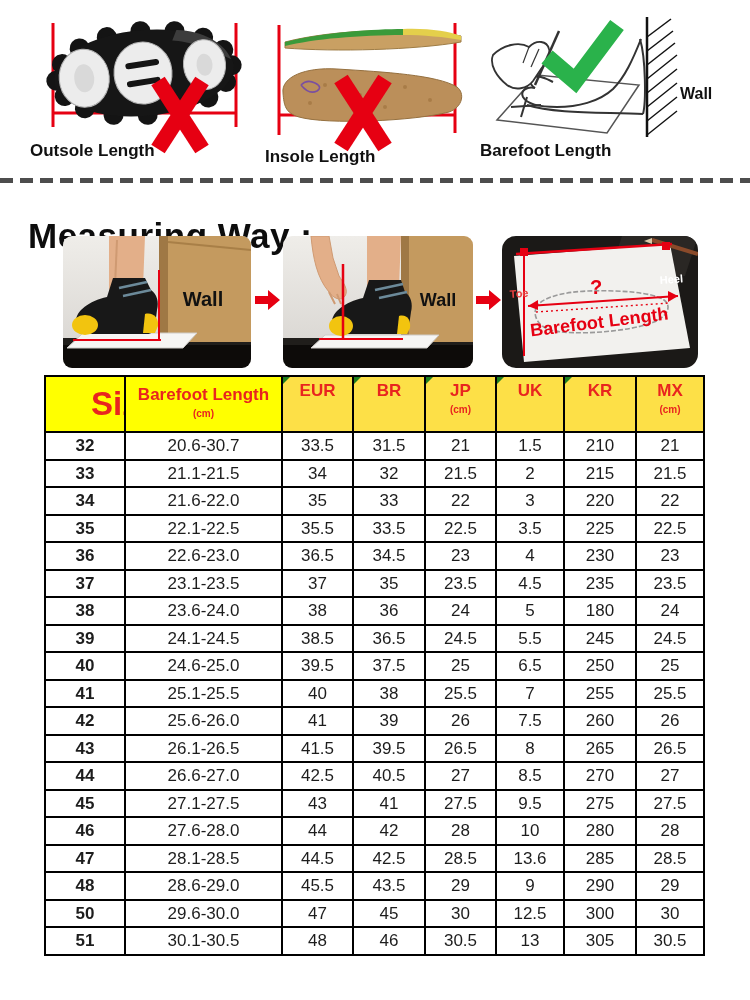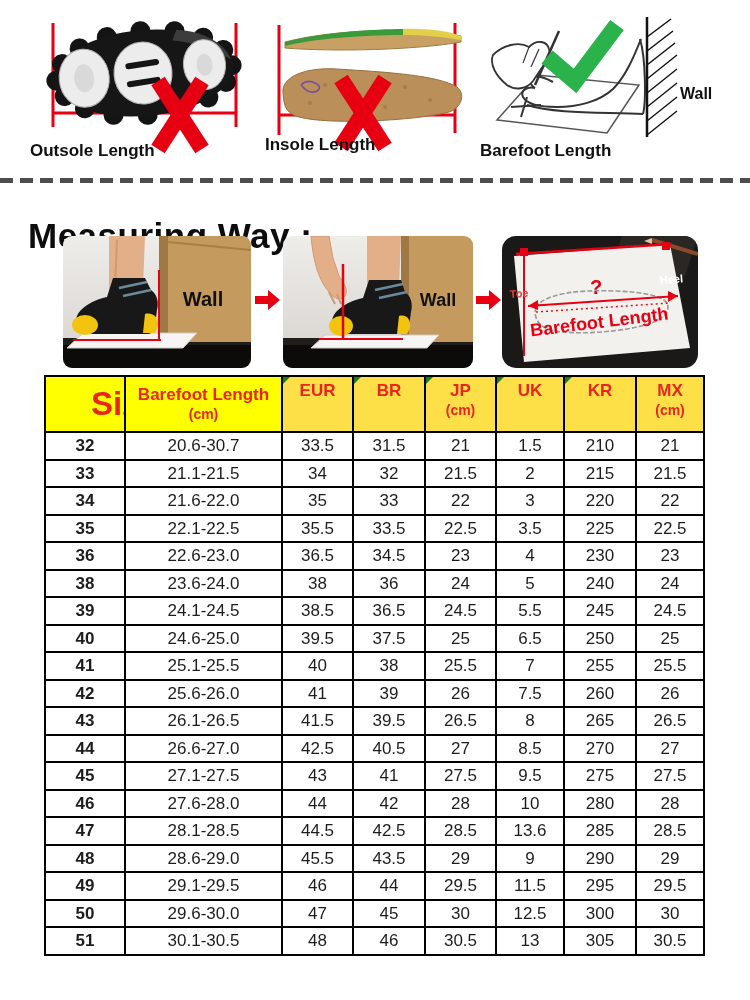--- a/index.html
+++ b/index.html
@@ -16,21 +16,21 @@
   .arrow{position:absolute;top:290px;}
   
   .size-table-wrap{position:absolute;left:44px;top:375px;}
   table{border-collapse:collapse;table-layout:fixed;width:659px;}
   th,td{border:2px solid #000;text-align:center;vertical-align:middle;overflow:hidden;}
   thead th{height:49px;background:#fde047;color:var(--hred);font-weight:bold;
            position:relative;vertical-align:top;padding-top:4px;}
   thead th.hl{background:var(--yellow);vertical-align:middle;padding-top:0;}
   th .lbl{font-size:17px;line-height:20px;}
   th.size-h .lbl{font-size:33px;line-height:36px;margin-left:44px;}
-  th .sub{font-size:14px;line-height:18px;}
+  th .sub{font-size:10px;line-height:18px;}
   th .corner{position:absolute;left:0;top:0;width:0;height:0;
              border-top:7px solid var(--cgreen);border-right:7px solid transparent;}
   tbody td{height:23.5px;font-size:17px;color:#1d1d1d;line-height:1;}
   tbody td.size-c{font-weight:bold;}
 </style>
 </head>
 <body>
 
 <div>
 
@@ -89,21 +89,21 @@
         <circle cx="120" cy="92" r="2" fill="#a87c47"></circle>
       <circle cx="165" cy="85" r="2" fill="#a87c47"></circle>
         <circle cx="45" cy="88" r="2" fill="#a87c47"></circle>
       <path d="M36,70 q6,-6 14,-2 q8,4 2,8 q-8,4 -16,-6" fill="none" stroke="#7a4fa0" stroke-width="1.6"></path>
     </g>
     <g>
       <line x1="76" y1="64" x2="120" y2="132" stroke="#e60012" stroke-width="16"></line>
       <line x1="120" y1="64" x2="76" y2="132" stroke="#e60012" stroke-width="16"></line>
     </g>
   </svg>
-  <div class="fig-label" style="left:265px;top:135px;width:215px">Insole Length</div>
+  <div class="fig-label" style="left:265px;top:147px;width:215px">Insole Length</div>
 
   <svg class="abs" style="left:475px;top:15px" width="250" height="140" viewBox="0 0 250 140">
     <g stroke="#111">
       <line x1="172" y1="2" x2="172" y2="122" stroke-width="2.5"></line>
       <line x1="172" y1="22" x2="196" y2="4" stroke-width="1.5"></line>
       <line x1="172" y1="36" x2="198" y2="16" stroke-width="1.5"></line>
       <line x1="172" y1="50" x2="200" y2="28" stroke-width="1.5"></line>
       <line x1="172" y1="64" x2="202" y2="40" stroke-width="1.5"></line>
       <line x1="172" y1="78" x2="202" y2="54" stroke-width="1.5"></line>
       <line x1="172" y1="92" x2="202" y2="68" stroke-width="1.5"></line>
@@ -319,27 +319,37 @@
           <td class="size-c">36</td>
           <td>22.6-23.0</td>
           <td>36.5</td>
           <td>34.5</td>
           <td>23</td>
           <td>4</td>
           <td>230</td>
           <td>23</td>
         </tr>
         <tr>
+          <td class="size-c">37</td>
+          <td>23.1-23.5</td>
+          <td>37</td>
+          <td>35</td>
+          <td>23.5</td>
+          <td>4.5</td>
+          <td>235</td>
+          <td>23.5</td>
+        </tr>
+        <tr>
           <td class="size-c">38</td>
           <td>23.6-24.0</td>
           <td>38</td>
           <td>36</td>
           <td>24</td>
           <td>5</td>
-          <td>240</td>
+          <td>180</td>
           <td>24</td>
         </tr>
         <tr>
           <td class="size-c">39</td>
           <td>24.1-24.5</td>
           <td>38.5</td>
           <td>36.5</td>
           <td>24.5</td>
           <td>5.5</td>
           <td>245</td>
@@ -429,30 +439,20 @@
           <td class="size-c">48</td>
           <td>28.6-29.0</td>
           <td>45.5</td>
           <td>43.5</td>
           <td>29</td>
           <td>9</td>
           <td>290</td>
           <td>29</td>
         </tr>
         <tr>
-          <td class="size-c">49</td>
-          <td>29.1-29.5</td>
-          <td>46</td>
-          <td>44</td>
-          <td>29.5</td>
-          <td>11.5</td>
-          <td>295</td>
-          <td>29.5</td>
-        </tr>
-        <tr>
           <td class="size-c">50</td>
           <td>29.6-30.0</td>
           <td>47</td>
           <td>45</td>
           <td>30</td>
           <td>12.5</td>
           <td>300</td>
           <td>30</td>
         </tr>
         <tr>

